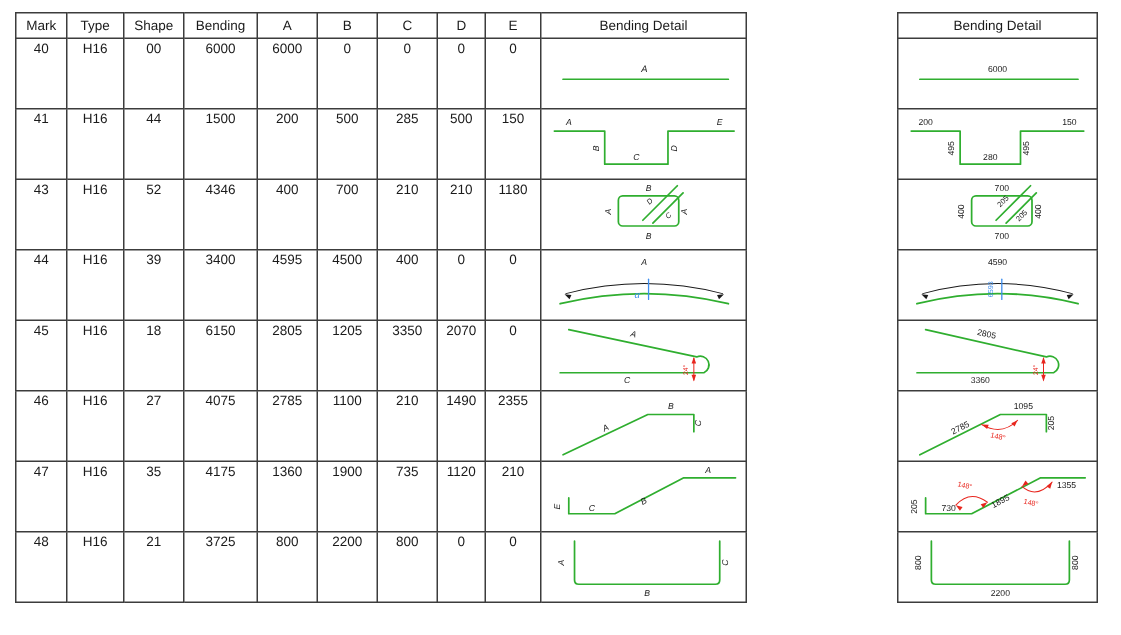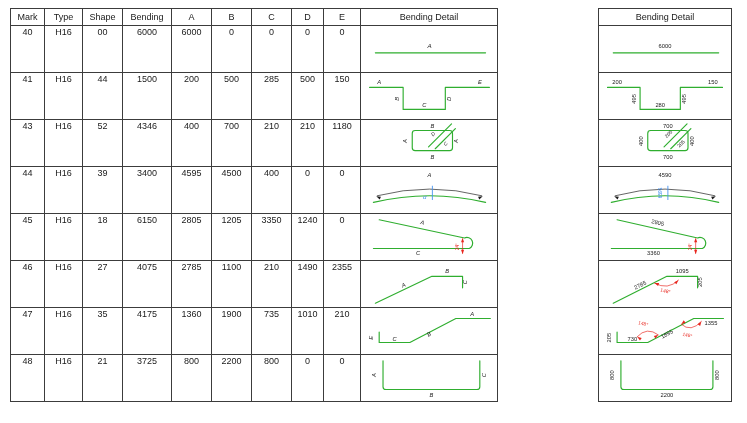--- a/index.html
+++ b/index.html
@@ -135,21 +135,21 @@
         </td>
       </tr>
       <tr class="data-row">
         <td class="val">45</td>
         <td class="val">H16</td>
         <td class="val">18</td>
         <td class="val">6150</td>
         <td class="val">2805</td>
         <td class="val">1205</td>
         <td class="val">3350</td>
-        <td class="val">1240</td>
+        <td class="val">2070</td>
         <td class="val">0</td>
         <td class="detail">
           <svg width="135" height="46" viewBox="0 0 137 48">
             <path d="M16,6L105,25A6,6 0 0 1 110,36L10,36" stroke="#2fae2f" stroke-width="1.2" fill="none" stroke-linecap="round" stroke-linejoin="round"></path>
             <text x="60.5" y="11" fill="#1a1a1a" font-size="6" text-anchor="middle" font-style="italic" transform="rotate(13 60.5 11)">A</text>
             <text x="56.5" y="43" fill="#1a1a1a" font-size="6" text-anchor="middle" font-style="italic">C</text>
             <path d="M103,26V41" stroke="#e8261e" stroke-width="0.7" fill="none" stroke-linecap="round" stroke-linejoin="round"></path>
             <polygon points="0,0 -4.6,1.6 -4.6,-1.6" fill="#e8261e" transform="translate(103,25) rotate(-90)"></polygon>
             <polygon points="0,0 -4.6,1.6 -4.6,-1.6" fill="#e8261e" transform="translate(103,42) rotate(90)"></polygon>
             <text x="99" y="34" fill="#e8261e" font-size="4.8" text-anchor="middle" transform="rotate(-90 99 34)">24°</text>
@@ -176,21 +176,21 @@
         </td>
       </tr>
       <tr class="data-row">
         <td class="val">47</td>
         <td class="val">H16</td>
         <td class="val">35</td>
         <td class="val">4175</td>
         <td class="val">1360</td>
         <td class="val">1900</td>
         <td class="val">735</td>
-        <td class="val">1010</td>
+        <td class="val">1120</td>
         <td class="val">210</td>
         <td class="detail">
           <svg width="135" height="46" viewBox="0 0 137 48">
             <path d="M16,25V36H48L96,11H132" stroke="#2fae2f" stroke-width="1.2" fill="none" stroke-linecap="round" stroke-linejoin="round"></path>
             <text x="10" y="31" fill="#1a1a1a" font-size="6" text-anchor="middle" font-style="italic" transform="rotate(-90 10 31)">E</text>
             <text x="32" y="34" fill="#1a1a1a" font-size="6" text-anchor="middle" font-style="italic">C</text>
             <text x="69" y="29" fill="#1a1a1a" font-size="6" text-anchor="middle" font-style="italic" transform="rotate(-28 69 29)">B</text>
             <text x="113" y="8" fill="#1a1a1a" font-size="6" text-anchor="middle" font-style="italic">A</text>
           </svg>
         </td>

